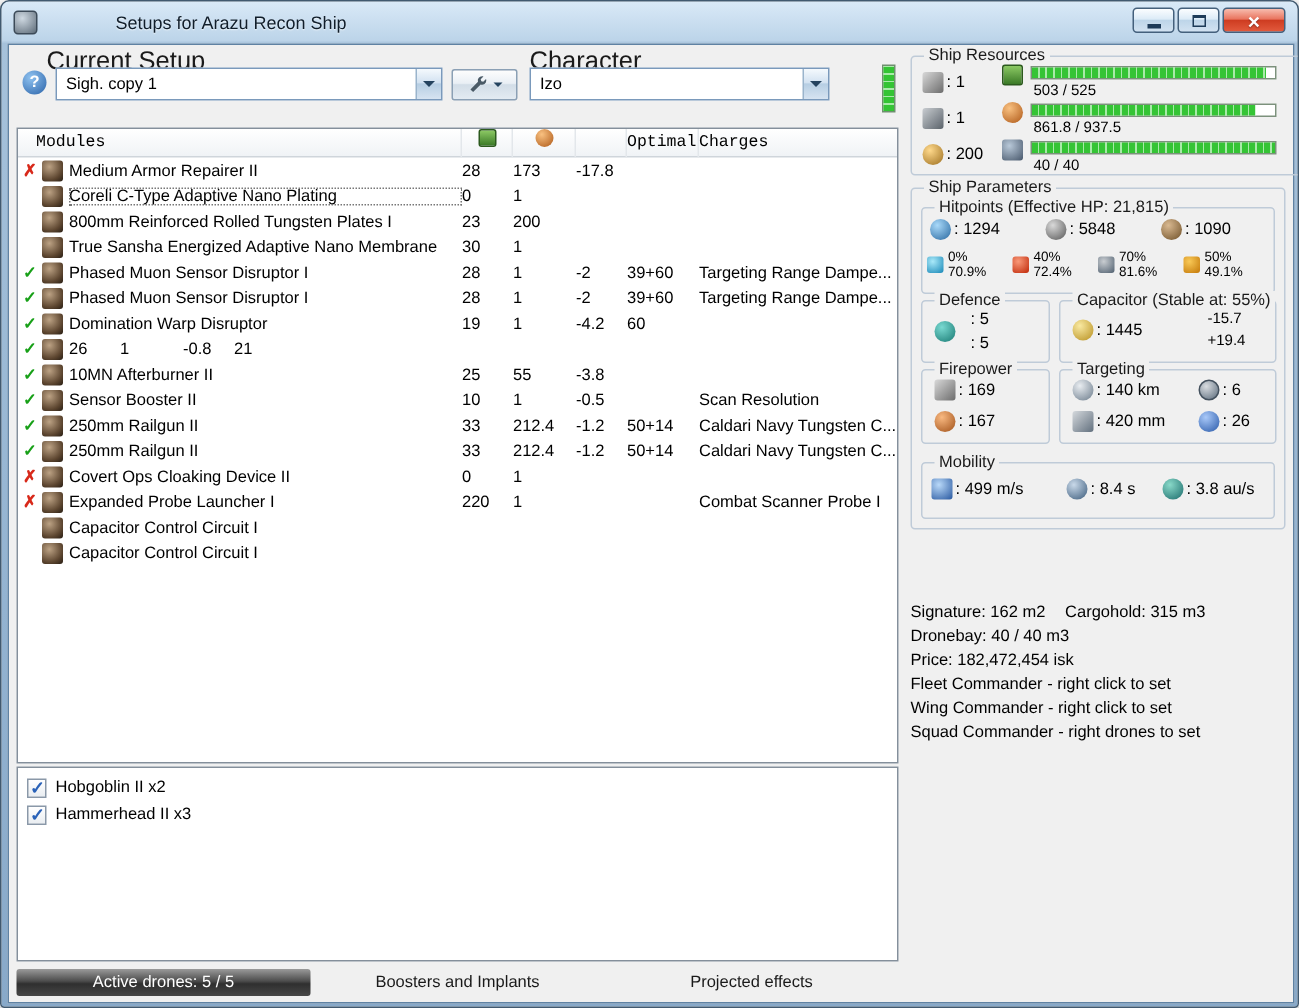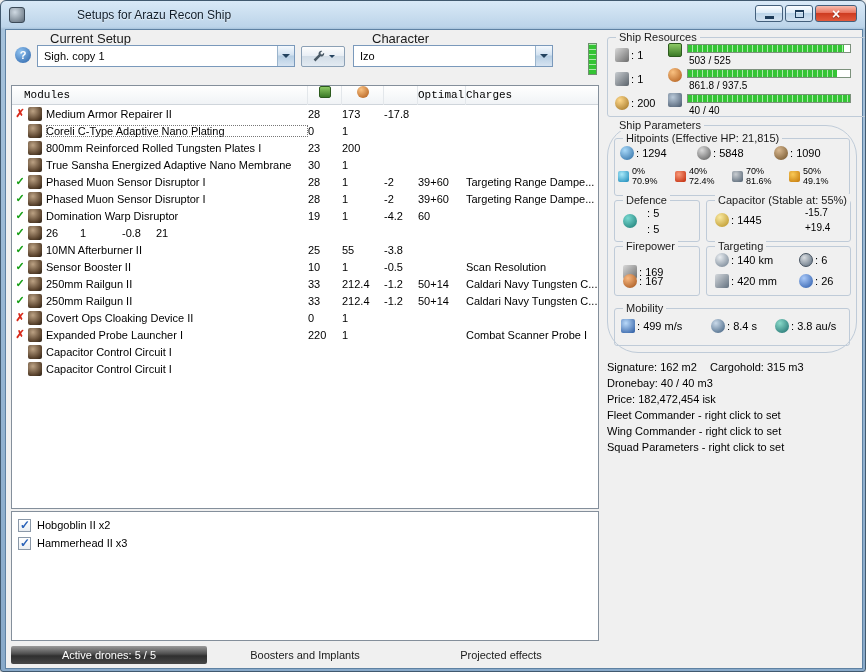--- a/index.html
+++ b/index.html
@@ -21,21 +21,21 @@
     background:linear-gradient(180deg,#fbfdff 0,#dcebf7 45%,#bdd5e9 50%,#d2e2f1 100%); }
   .winbtn.close { width:42px;
     background:linear-gradient(180deg,#f7bcae 0,#e9745e 45%,#ce3c21 50%,#e25a3d 100%); }
   .winbtn.close::before { content:"×"; color:#fff; font-size:14px; font-weight:bold; line-height:14px; text-shadow:0 1px 1px rgba(0,0,0,.4); }
   .glyph-min { width:9px; height:3px; background:#1d3b59; margin-top:7px; }
   .glyph-max { width:9px; height:8px; border:1px solid #1d3b59; border-top-width:2px; }
 
   
   .client { position:absolute; left:4px; top:28px; width:858px; height:640px; background:#f0f0f0; border:1px solid #5f82a3; }
 
-  .small-label { position:absolute; font-size:13px; color:#1a1a1a;margin-left:19px; }
+  .small-label { position:absolute; font-size:17px; color:#1a1a1a; }
 
   .help-icon { position:absolute; left:14px; top:46px; width:16px; height:16px; border-radius:50%;
     background:radial-gradient(circle at 35% 30%, #8fc2f0, #2a62a8); text-align:center; cursor:pointer; }
   .help-icon::before { content:"?"; color:#fff; font-weight:bold; font-size:11px; line-height:16px; }
 
   .combo { position:absolute; height:22px; background:#fff; border:1px solid #7a99bb; display:flex; align-items:center; cursor:pointer; }
   .combo-text { flex:1; padding:0 6px; font-size:11px; white-space:nowrap; overflow:hidden; }
   .combo-btn { width:17px; height:100%; border-left:1px solid #9ab4cc;
     background:linear-gradient(180deg,#f4f9fd 0,#d3e2f1 45%,#b6cee3 50%,#d6e3f1 100%);
     display:flex; align-items:center; justify-content:center; }
@@ -97,54 +97,54 @@
   #ship-resources { left:606px; top:36px; width:272px; height:80px; }
   .hardpoints { position:absolute; left:7px; top:5px; }
   .hp-item { height:24px; display:flex; align-items:center; }
   .resbars { position:absolute; left:60px; top:4px; width:184px; }
   .res-row { position:relative; height:25px; }
   .res-row .ico { position:absolute; left:0; top:1px; }
   .bar { position:absolute; left:19px; right:1px; top:2px; height:9px; border:1px solid #7c917c; background:#fff; }
   .bar-fill { display:block; height:100%; background:repeating-linear-gradient(90deg,#35c435 0 4px,#a9eaa9 4px 5px); }
   .bar-text { position:absolute; left:21px; top:13px; font-size:10px; }
 
-  #ship-parameters { left:606px; top:124px; width:250px; height:228px;border-radius:31px; }
+  #ship-parameters { left:606px; top:124px; width:250px; height:228px; }
   #hp-group { left:6px; top:12px; width:236px; height:58px; }
   .pools { position:absolute; left:5px; top:7px; display:flex; }
   .pool { width:77px; display:flex; align-items:center; }
   .resists { position:absolute; left:3px; top:27px; display:flex; }
   .resist-cell { width:57px; display:flex; align-items:center; }
   .resist-vals { margin-left:3px; }
   .rv { display:block; font-size:9px; line-height:10px; }
 
   #defence-group { left:6px; top:74px; width:86px; height:42px; }
   .abs-ico { position:absolute; left:8px; top:13px; }
   .stack { position:absolute; left:30px; top:4px; display:flex; flex-direction:column; line-height:16px; }
 
   #capacitor-group { left:98px; top:74px; width:145px; height:42px; }
   #capacitor-group .capline { position:absolute; left:8px; top:12px; display:flex; align-items:center; }
   .cap-delta { position:absolute; left:98px; top:4px; font-size:10px; line-height:15px; }
   .cap-delta span { display:block; }
 
   #firepower-group { left:6px; top:120px; width:86px; height:50px; }
   .fp-row { position:absolute; left:8px; display:flex; align-items:center; }
-  .fp-row.r1 { top:18px; } .fp-row.r2 { top:27px; }
+  .fp-row.r1 { top:6px; } .fp-row.r2 { top:27px; }
 
   #targeting-group { left:98px; top:120px; width:145px; height:50px; }
   .tg-cell { position:absolute; display:flex; align-items:center; }
 
   #mobility-group { left:6px; top:182px; width:236px; height:38px; }
   .mob-cell { position:absolute; top:10px; display:flex; align-items:center; }
 
   .stat-val { margin-left:2px; white-space:nowrap; }
   .stat-val::before { content:": "; }
 
   
   #summary { position:absolute; left:606px; top:358px; width:252px; line-height:16px; }
-  .sumcol1 { display:inline-block; width:100px; }
+  .sumcol1 { display:inline-block; width:100px;margin-top:41px; }
 
   
   .ico { display:inline-block; width:14px; height:14px; border-radius:2px; flex:0 0 14px;
     background:radial-gradient(circle at 35% 30%, #cfd5da, #5a646e); }
   .ico.turret     { background:linear-gradient(135deg,#d9d9d9,#6c6c6c); }
   .ico.launcher   { background:linear-gradient(135deg,#c9cdd1,#5a626a); }
   .ico.calibration{ border-radius:50%; background:radial-gradient(circle at 35% 30%, #ffd98c, #9c6e1e); }
   .ico.cpu        { background:linear-gradient(#8cc964,#3b7a27); border:1px solid #2c5a1e; }
   .ico.powergrid  { border-radius:50%; background:radial-gradient(circle at 35% 30%, #f9c181, #ad5716); }
   .ico.drone      { background:radial-gradient(circle at 35% 30%, #b9c9d9, #46566a); }
@@ -574,16 +574,16 @@
 
   <div id="summary">
     <div class="sumline">
       <span class="sumcol1">Signature: 162 m2</span>
       <span>Cargohold: 315 m3</span>
     </div>
     <div class="sumline">Dronebay: 40 / 40 m3</div>
     <div class="sumline">Price: 182,472,454 isk</div>
     <div class="sumline">Fleet Commander - right click to set</div>
     <div class="sumline">Wing Commander - right click to set</div>
-    <div class="sumline">Squad Parameters - right click to set</div>
+    <div class="sumline">Squad Commander - right drones to set</div>
   </div>
 
 </div>
 
 </body></html>

